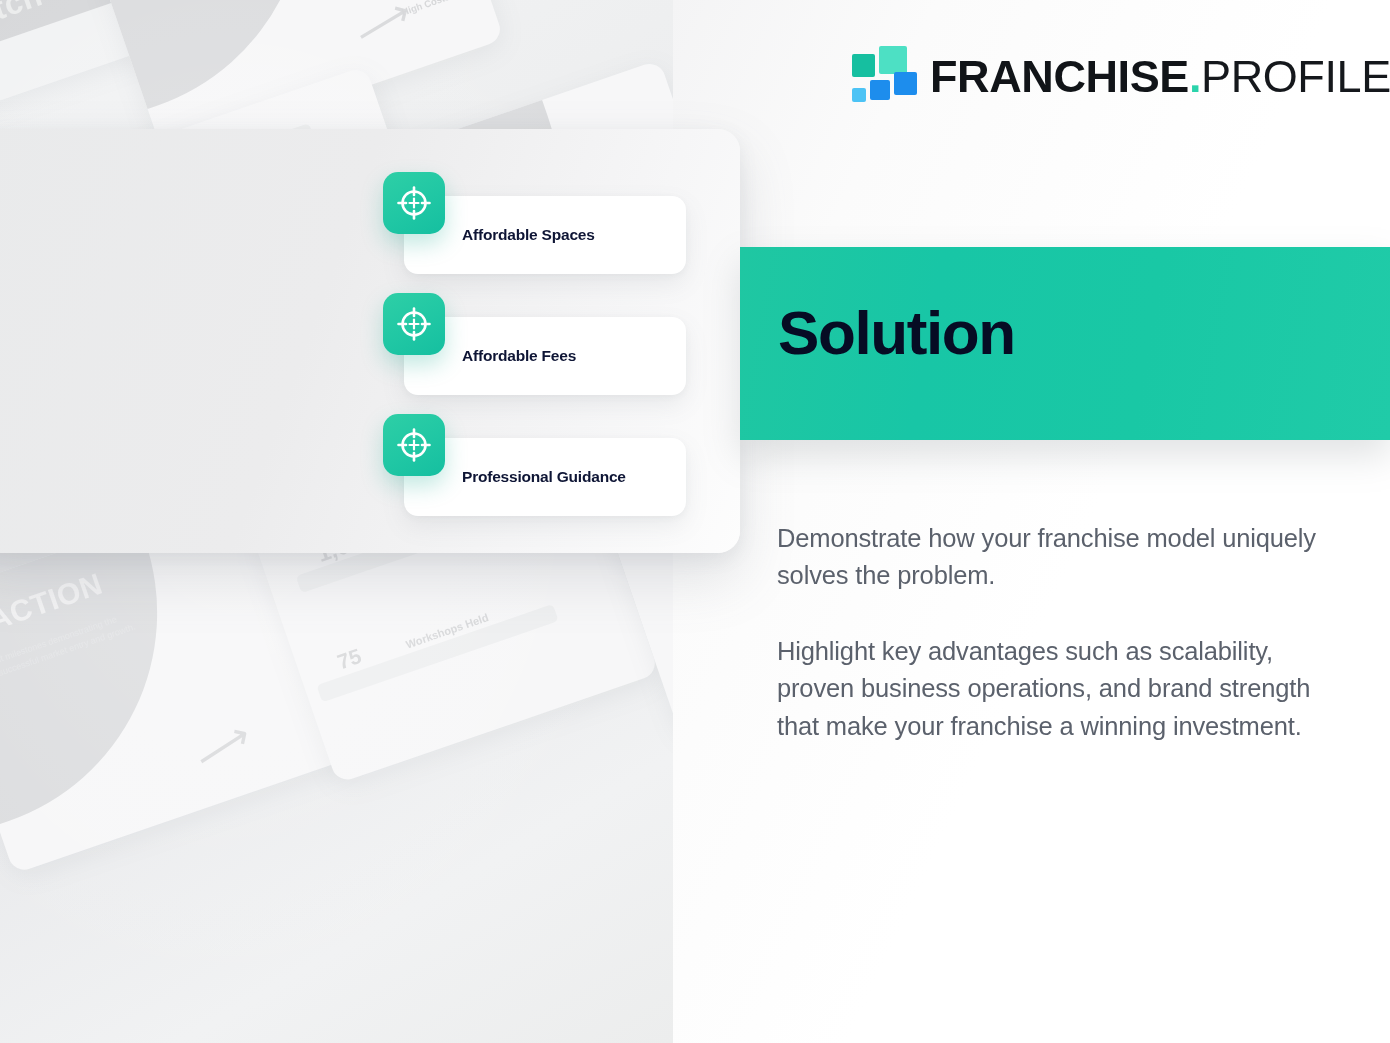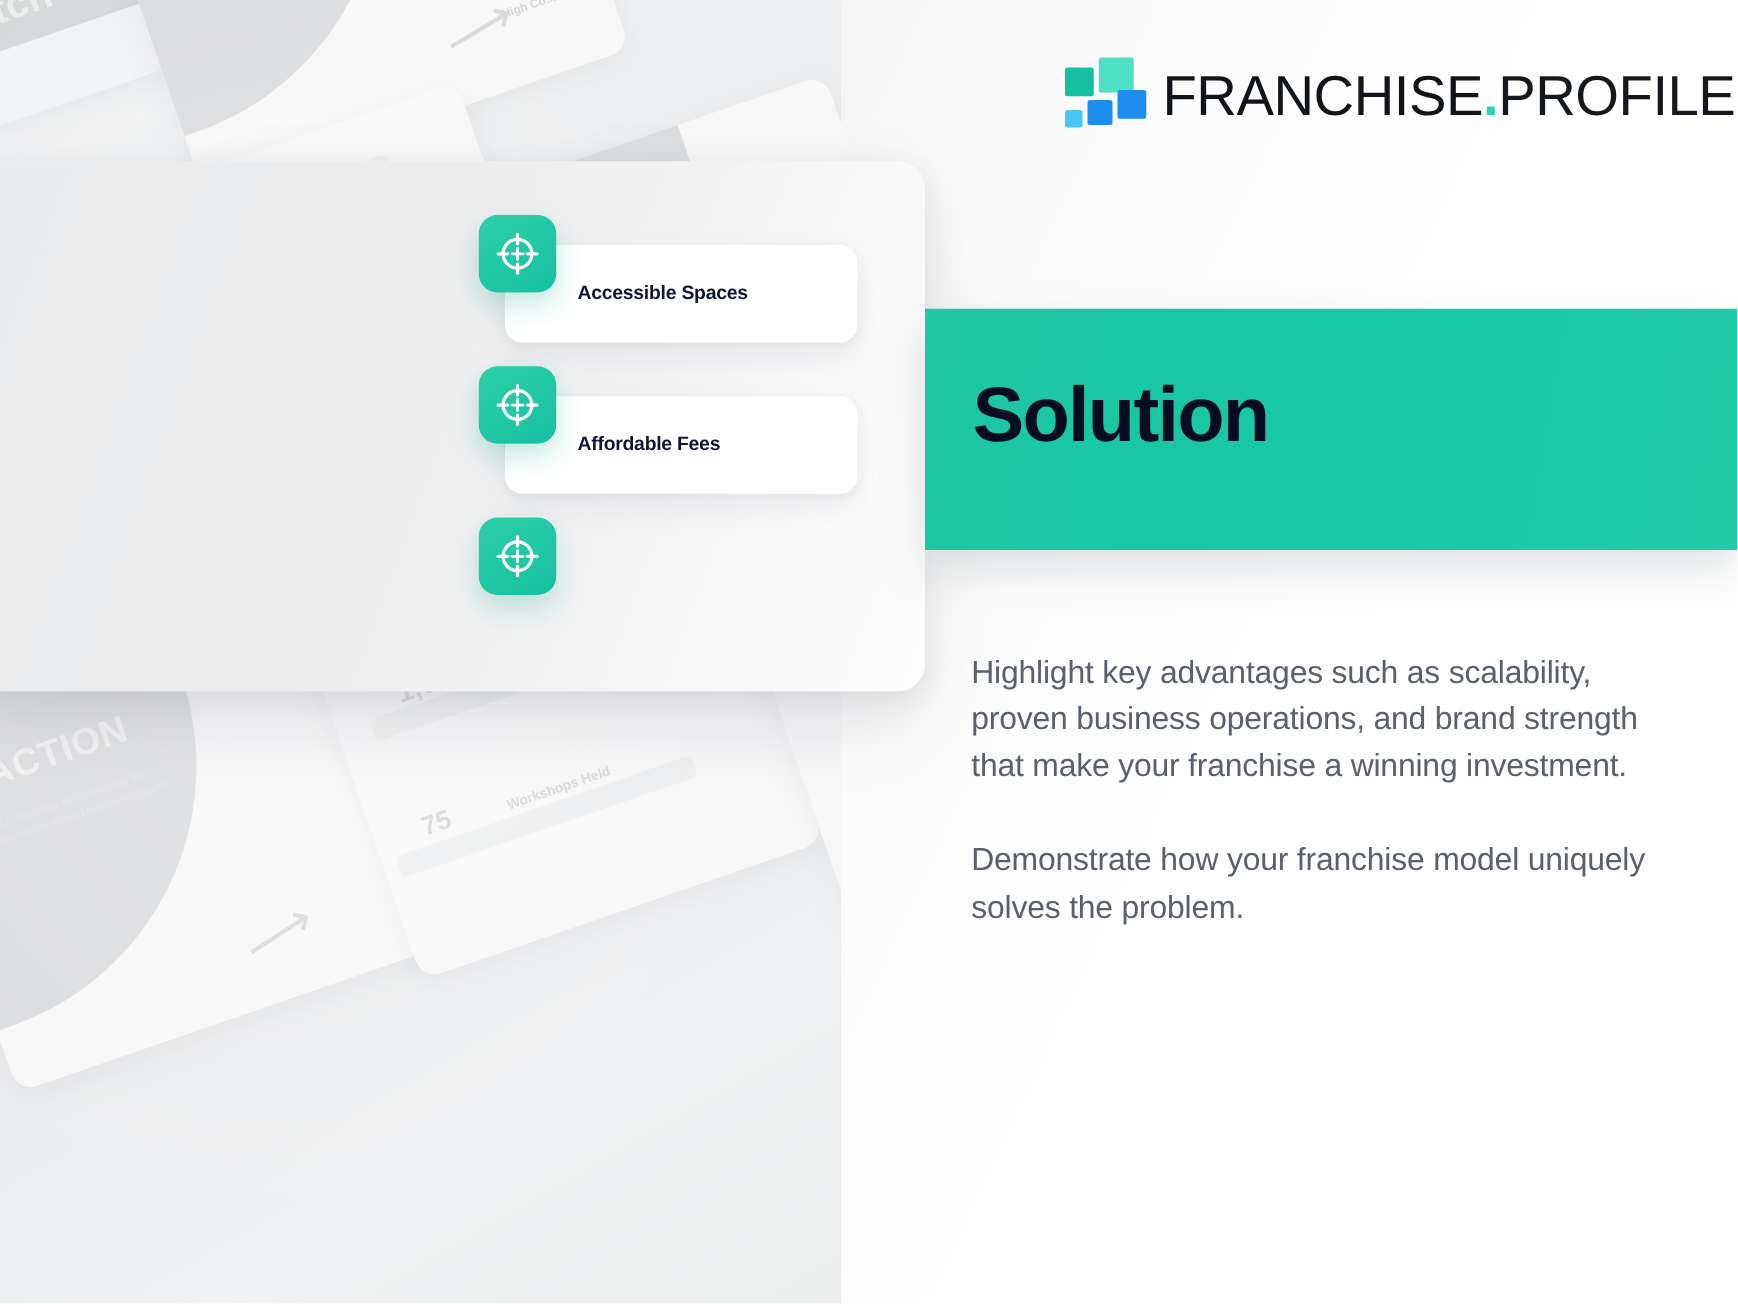--- a/index.html
+++ b/index.html
@@ -209,21 +209,21 @@
   .bm-4 { left: 43px; top: 25px; width: 23px; height: 23px; }
   .bm-5 { left: 1px;  top: 41px; width: 14px; height: 14px; }
 
   .brand-text {
     margin-left: 23px;
     font-size: 45px;
     line-height: 1;
     letter-spacing: -0.4px;
     white-space: nowrap;
   }
-  .brand-text .bold { font-weight: 400; color: #111418; }
+  .brand-text .bold { font-weight: 700; color: #111418; }
   .brand-text .dot  { font-weight: 700; }
   .brand-text .thin { font-weight: 400; color: #15181c; }
 
   .title-band {
     position: absolute;
     left: 740px;
     top: 247px;
     width: 650px;
     height: 193px;
     background: linear-gradient(100deg, #1fc7a2 0%, #18c6a6 30%, #19c8a5 62%, #20cba8 100%);
@@ -331,21 +331,21 @@
     </div>
   </div>
 
   <div class="right-panel"></div>
 
   <div class="preview-card">
 
 
 
     <div class="feature feature-1">
-      <span class="flabel">Accessible Spaces</span>
+      <span class="flabel">Affordable Spaces</span>
     </div>
     <div class="ficon ficon-1">
       <svg width="36" height="36" viewBox="0 0 36 36" fill="none" aria-hidden="true">
         <circle cx="18" cy="18" r="11.5" stroke="#ffffff" stroke-width="2.6"></circle>
         <line x1="18" y1="2.5" x2="18" y2="10" stroke="#ffffff" stroke-width="2.6" stroke-linecap="round"></line>
         <line x1="18" y1="26" x2="18" y2="33.5" stroke="#ffffff" stroke-width="2.6" stroke-linecap="round"></line>
         <line x1="2.5" y1="18" x2="10" y2="18" stroke="#ffffff" stroke-width="2.6" stroke-linecap="round"></line>
         <line x1="26" y1="18" x2="33.5" y2="18" stroke="#ffffff" stroke-width="2.6" stroke-linecap="round"></line>
         <line x1="18" y1="13.5" x2="18" y2="22.5" stroke="#ffffff" stroke-width="2.2" stroke-linecap="round"></line>
         <line x1="13.5" y1="18" x2="22.5" y2="18" stroke="#ffffff" stroke-width="2.2" stroke-linecap="round"></line>
@@ -360,20 +360,23 @@
         <circle cx="18" cy="18" r="11.5" stroke="#ffffff" stroke-width="2.6"></circle>
         <line x1="18" y1="2.5" x2="18" y2="10" stroke="#ffffff" stroke-width="2.6" stroke-linecap="round"></line>
         <line x1="18" y1="26" x2="18" y2="33.5" stroke="#ffffff" stroke-width="2.6" stroke-linecap="round"></line>
         <line x1="2.5" y1="18" x2="10" y2="18" stroke="#ffffff" stroke-width="2.6" stroke-linecap="round"></line>
         <line x1="26" y1="18" x2="33.5" y2="18" stroke="#ffffff" stroke-width="2.6" stroke-linecap="round"></line>
         <line x1="18" y1="13.5" x2="18" y2="22.5" stroke="#ffffff" stroke-width="2.2" stroke-linecap="round"></line>
         <line x1="13.5" y1="18" x2="22.5" y2="18" stroke="#ffffff" stroke-width="2.2" stroke-linecap="round"></line>
       </svg>
     </div>
 
+    <div class="feature feature-3">
+      <span class="flabel">Professional Guidance</span>
+    </div>
     <div class="ficon ficon-3">
       <svg width="36" height="36" viewBox="0 0 36 36" fill="none" aria-hidden="true">
         <circle cx="18" cy="18" r="11.5" stroke="#ffffff" stroke-width="2.6"></circle>
         <line x1="18" y1="2.5" x2="18" y2="10" stroke="#ffffff" stroke-width="2.6" stroke-linecap="round"></line>
         <line x1="18" y1="26" x2="18" y2="33.5" stroke="#ffffff" stroke-width="2.6" stroke-linecap="round"></line>
         <line x1="2.5" y1="18" x2="10" y2="18" stroke="#ffffff" stroke-width="2.6" stroke-linecap="round"></line>
         <line x1="26" y1="18" x2="33.5" y2="18" stroke="#ffffff" stroke-width="2.6" stroke-linecap="round"></line>
         <line x1="18" y1="13.5" x2="18" y2="22.5" stroke="#ffffff" stroke-width="2.2" stroke-linecap="round"></line>
         <line x1="13.5" y1="18" x2="22.5" y2="18" stroke="#ffffff" stroke-width="2.2" stroke-linecap="round"></line>
       </svg>
@@ -391,17 +394,17 @@
     <span class="brand-text">
       <span class="bold">FRANCHISE</span><span class="dot" style="color:#2bd3ab;">.</span><span class="thin">PROFILES</span>
     </span>
   </div>
 
   <div class="title-band">
     <div class="band-title">Solution</div>
   </div>
 
   <div class="body-copy">
+    <p>Demonstrate how your franchise model uniquely solves the problem.</p>
     <p>Highlight key advantages such as scalability, proven business operations, and brand strength that make your franchise a winning investment.</p>
-    <p>Demonstrate how your franchise model uniquely solves the problem.</p>
   </div>
 
 </div>
 
 </body></html>

